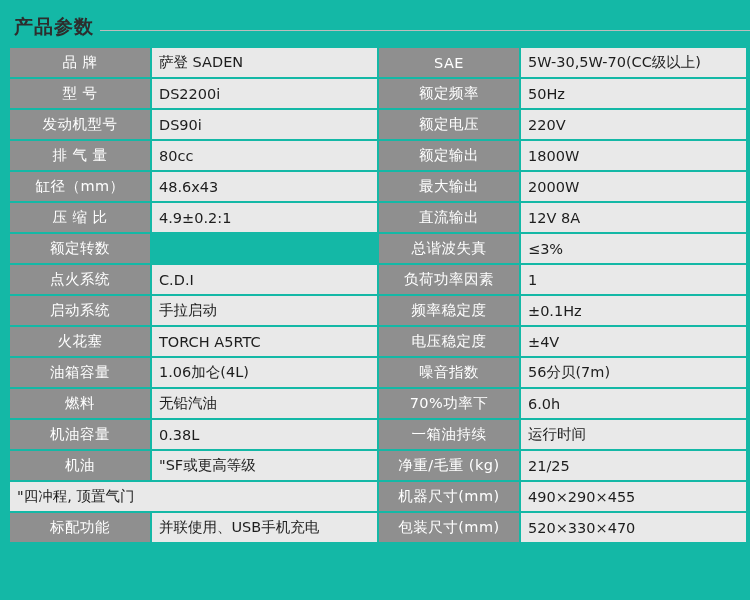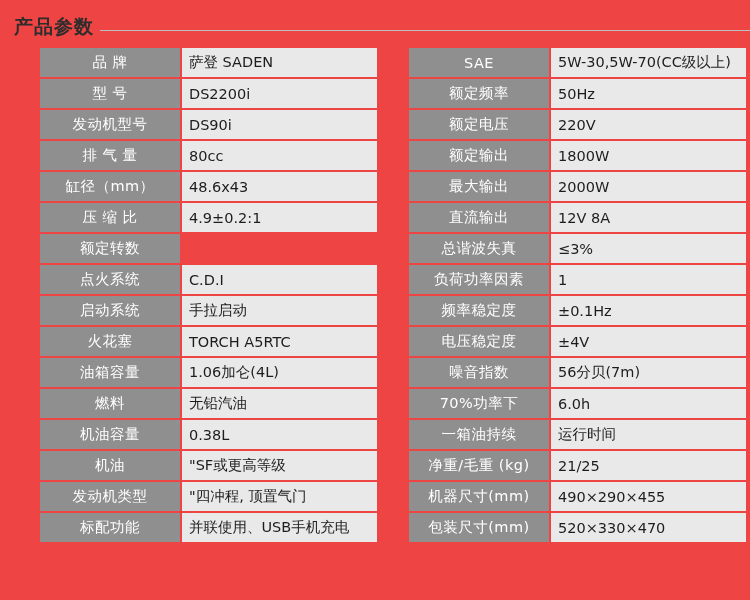--- a/index.html
+++ b/index.html
@@ -10,21 +10,21 @@
     width: 750px;
     height: 600px;
     background: #ffffff;
     font-family: "DejaVu Sans", "Liberation Sans", sans-serif;
     overflow: hidden;
   }
   .page {
     position: relative;
     width: 750px;
     height: 600px;
-    background: #ef4444;
+    background: #14b8a6;
     box-sizing: border-box;
   }
   .title-row {
     display: flex;
     align-items: flex-end;
     padding: 18px 0 0 14px;
     height: 36px;
     box-sizing: border-box;
   }
   .title-text {
@@ -43,21 +43,20 @@
   .spec-wrap {
     display: flex;
     padding: 12px 4px 0 10px;
     box-sizing: border-box;
     gap: 2px;
   }
   .spec-col {
     display: flex;
     flex-direction: column;
     gap: 2px;
-    margin-left: 30px;
   }
   .col-left { width: 368px; }
   .col-right { width: 368px; }
   .spec-row {
     display: flex;
     height: 29px;
     gap: 2px;
   }
   .cell-label {
     background: #8f8f8f;
@@ -149,21 +148,20 @@
       </div>
       <div class="spec-row">
         <div class="cell-label">机油容量</div>
         <div class="cell-value">0.38L</div>
       </div>
       <div class="spec-row">
         <div class="cell-label">机油</div>
         <div class="cell-value">"SF或更高等级</div>
       </div>
       <div class="spec-row">
-        <div class="cell-label">发动机类型</div>
         <div class="cell-value">"四冲程, 顶置气门</div>
       </div>
       <div class="spec-row">
         <div class="cell-label">标配功能</div>
         <div class="cell-value">并联使用、USB手机充电</div>
       </div>
     </div>
 
     <div class="spec-col col-right">
       <div class="spec-row">

